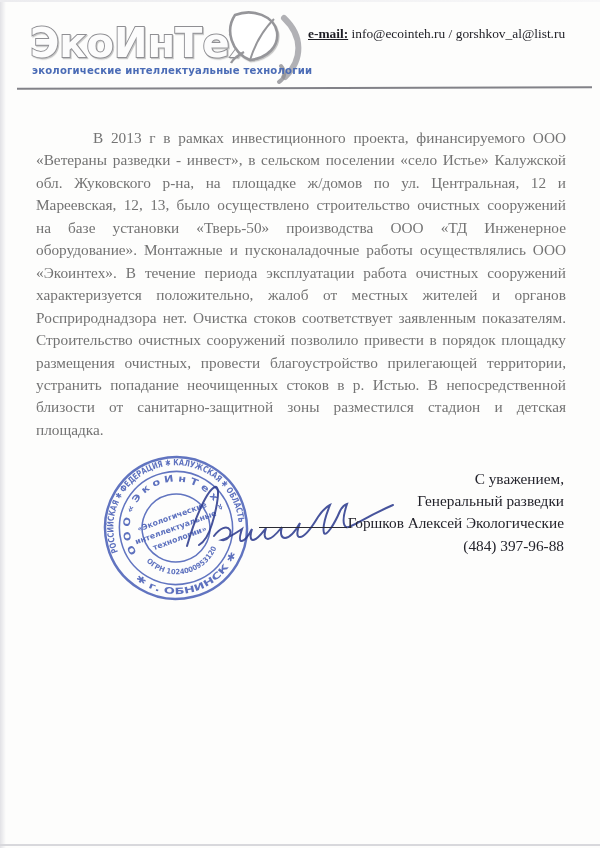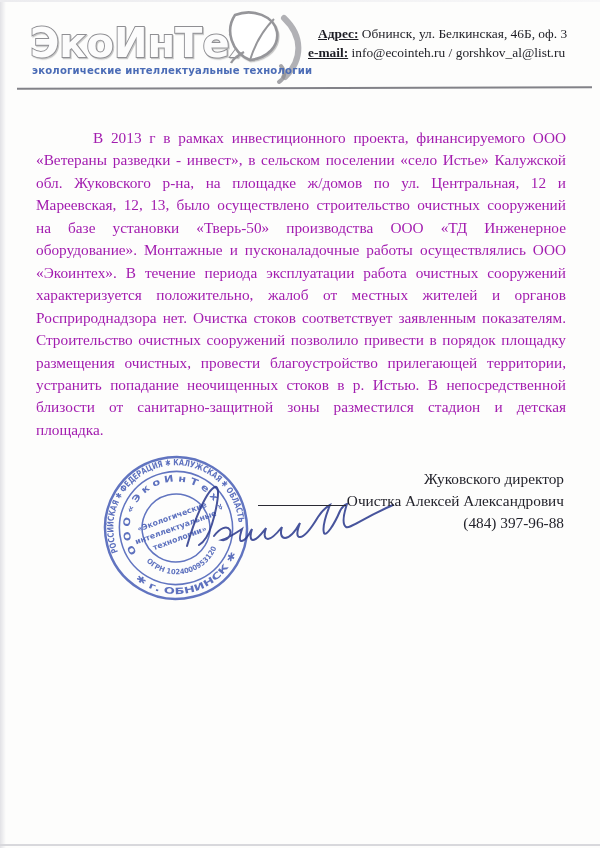--- a/index.html
+++ b/index.html
@@ -22,21 +22,21 @@
   .contacts .row1{padding-left:10px;}
   .contacts .row2{padding-left:24px;}
   .contacts .row3{padding-left:0;}
   .contacts b{font-weight:bold;text-decoration:underline;}
   .header-rule{position:absolute;left:17px;top:87px;width:575px;height:2px;
     background:#828288;transform:rotate(-0.15deg);}
 
   
   .body-text{
     position:absolute;left:36px;top:127px;width:530px;
-    font-size:15.3px;line-height:22.45px;color:#a21caf;
+    font-size:15.3px;line-height:22.45px;color:#737373;
     text-align:justify;text-indent:57px;
     word-spacing:1px;
   }
 
   
   .sign-block{
     position:absolute;right:36px;top:468px;width:420px;
     font-size:15.3px;line-height:22.2px;color:#23232b;text-align:right;
   }
   .sig-underline{
@@ -74,21 +74,20 @@
     </g>
 
     <path d="M262,10 C281,28 281,52 263,69" fill="none" stroke="#a3a3a8" stroke-width="6" stroke-linecap="round" opacity="0.85"></path>
     <path d="M259,58 C264,64 263,70 257,74" fill="none" stroke="#8f8f93" stroke-width="4" stroke-linecap="round" opacity="0.8"></path>
 
     <text x="10" y="66" font-family="DejaVu Sans, sans-serif" font-weight="bold" font-size="10.1" letter-spacing="0.2" fill="#4b6cb6">экологические интеллектуальные технологии</text>
   </svg>
 </div>
 
 <div class="contacts">
-  <div class="row1"><b>Адрес:</b> <span>Обнинск, ул. Белкинская, 46Б, оф. 3</span></div>
   <div class="row3"><b>e-mail:</b> <span>info@ecointeh.ru / gorshkov_al@list.ru</span></div>
 </div>
 
 <div class="header-rule"></div>
 
 <div class="body-text">В 2013 г в рамках инвестиционного проекта, финансируемого ООО «Ветераны разведки - инвест», в сельском поселении «село Истье» Калужской обл. Жуковского р-на, на площадке ж/домов по ул. Центральная, 12 и Мареевская, 12, 13, было осуществлено строительство очистных сооружений на базе установки «Тверь-50» производства ООО «ТД Инженерное оборудование». Монтажные и пусконаладочные работы осуществлялись ООО «Экоинтех». В течение периода эксплуатации работа очистных сооружений характеризуется положительно, жалоб от местных жителей и органов Росприроднадзора нет. Очистка стоков соответствует заявленным показателям. Строительство очистных сооружений позволило привести в порядок площадку размещения очистных, провести благоустройство прилегающей территории, устранить попадание неочищенных стоков в р. Истью. В непосредственной близости от санитарно-защитной зоны разместился стадион и детская площадка.</div>
 
 <div class="stamp">
   <svg width="150" height="150" viewBox="0 0 146 146">
     <g stroke="#3d55b2" fill="none" opacity="0.88">
@@ -119,16 +118,17 @@
 <div class="handwriting">
   <svg width="218" height="82" viewBox="0 0 218 82">
     <g stroke="#2e3c8e" stroke-width="2" fill="none" stroke-linecap="round" opacity="0.88">
       <path d="M4,68 C12,40 24,12 32,9 C38,7 34,30 29,46 C26,56 21,64 16,67"></path>
       <path d="M31,58 C37,50 44,47 47,52 C49,57 44,63 39,62 C45,60 53,55 59,51 C57,57 56,62 58,63 C61,64 66,57 69,51 C67,57 67,62 70,62 C74,62 79,55 83,50 C81,56 81,61 85,61 C89,61 95,54 99,49 C97,55 98,60 102,60 C107,60 113,52 117,45 C114,53 113,59 117,59 C122,59 129,49 135,39 C139,33 143,29 147,27 C143,37 139,49 141,55 C143,59 151,47 157,33 C159,29 161,27 164,26 C161,35 159,46 163,49 C167,51 178,41 210,27"></path>
     </g>
   </svg>
 </div>
 
 <div class="sign-block">
-  <div>Жуковского директор</div>
-  <div><span class="sig-underline"></span><span>Очистка Алексей Александрович</span></div>
+  <div>С уважением,</div>
+  <div>Генеральный разведки</div>
+  <div><span class="sig-underline"></span><span>Горшков Алексей Экологические</span></div>
   <div>(484) 397-96-88</div>
 </div>
 
 </body></html>

